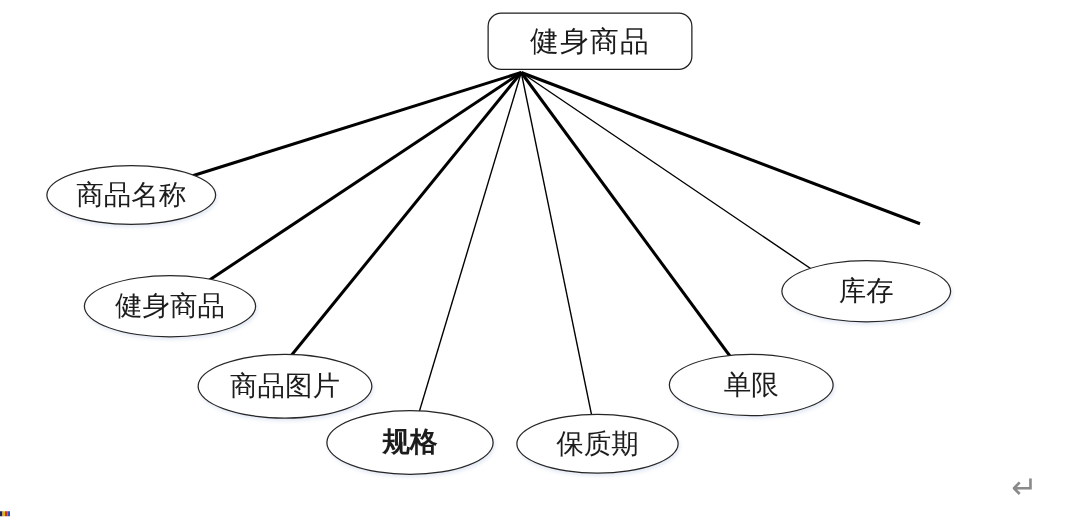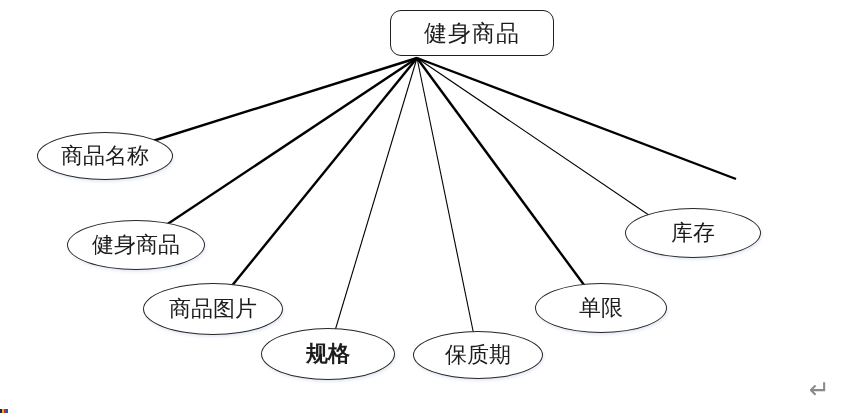--- a/index.html
+++ b/index.html
@@ -87,21 +87,21 @@
   </div>
 
   <div class="node ellipse-node" style="left:37px; top:132px; width:136px; height:48px;align-items:center;">
     <span>商品名称</span>
   </div>
 
   <div class="node ellipse-node" style="left:67px; top:220px; width:138px; height:50px;">
     <span>健身商品</span>
   </div>
 
-  <div class="node ellipse-node" style="left:143px; top:283px; width:140px; height:52px;">
+  <div class="node ellipse-node" style="left:158px; top:283px; width:140px; height:52px;">
     <span>商品图片</span>
   </div>
 
   <div class="node ellipse-node" style="left:261px; top:328px; width:134px; height:52px;font-weight:bold;">
     <span>规格</span>
   </div>
 
   <div class="node ellipse-node" style="left:413px; top:331px; width:130px; height:48px;text-align:right;">
     <span>保质期</span>
   </div>

